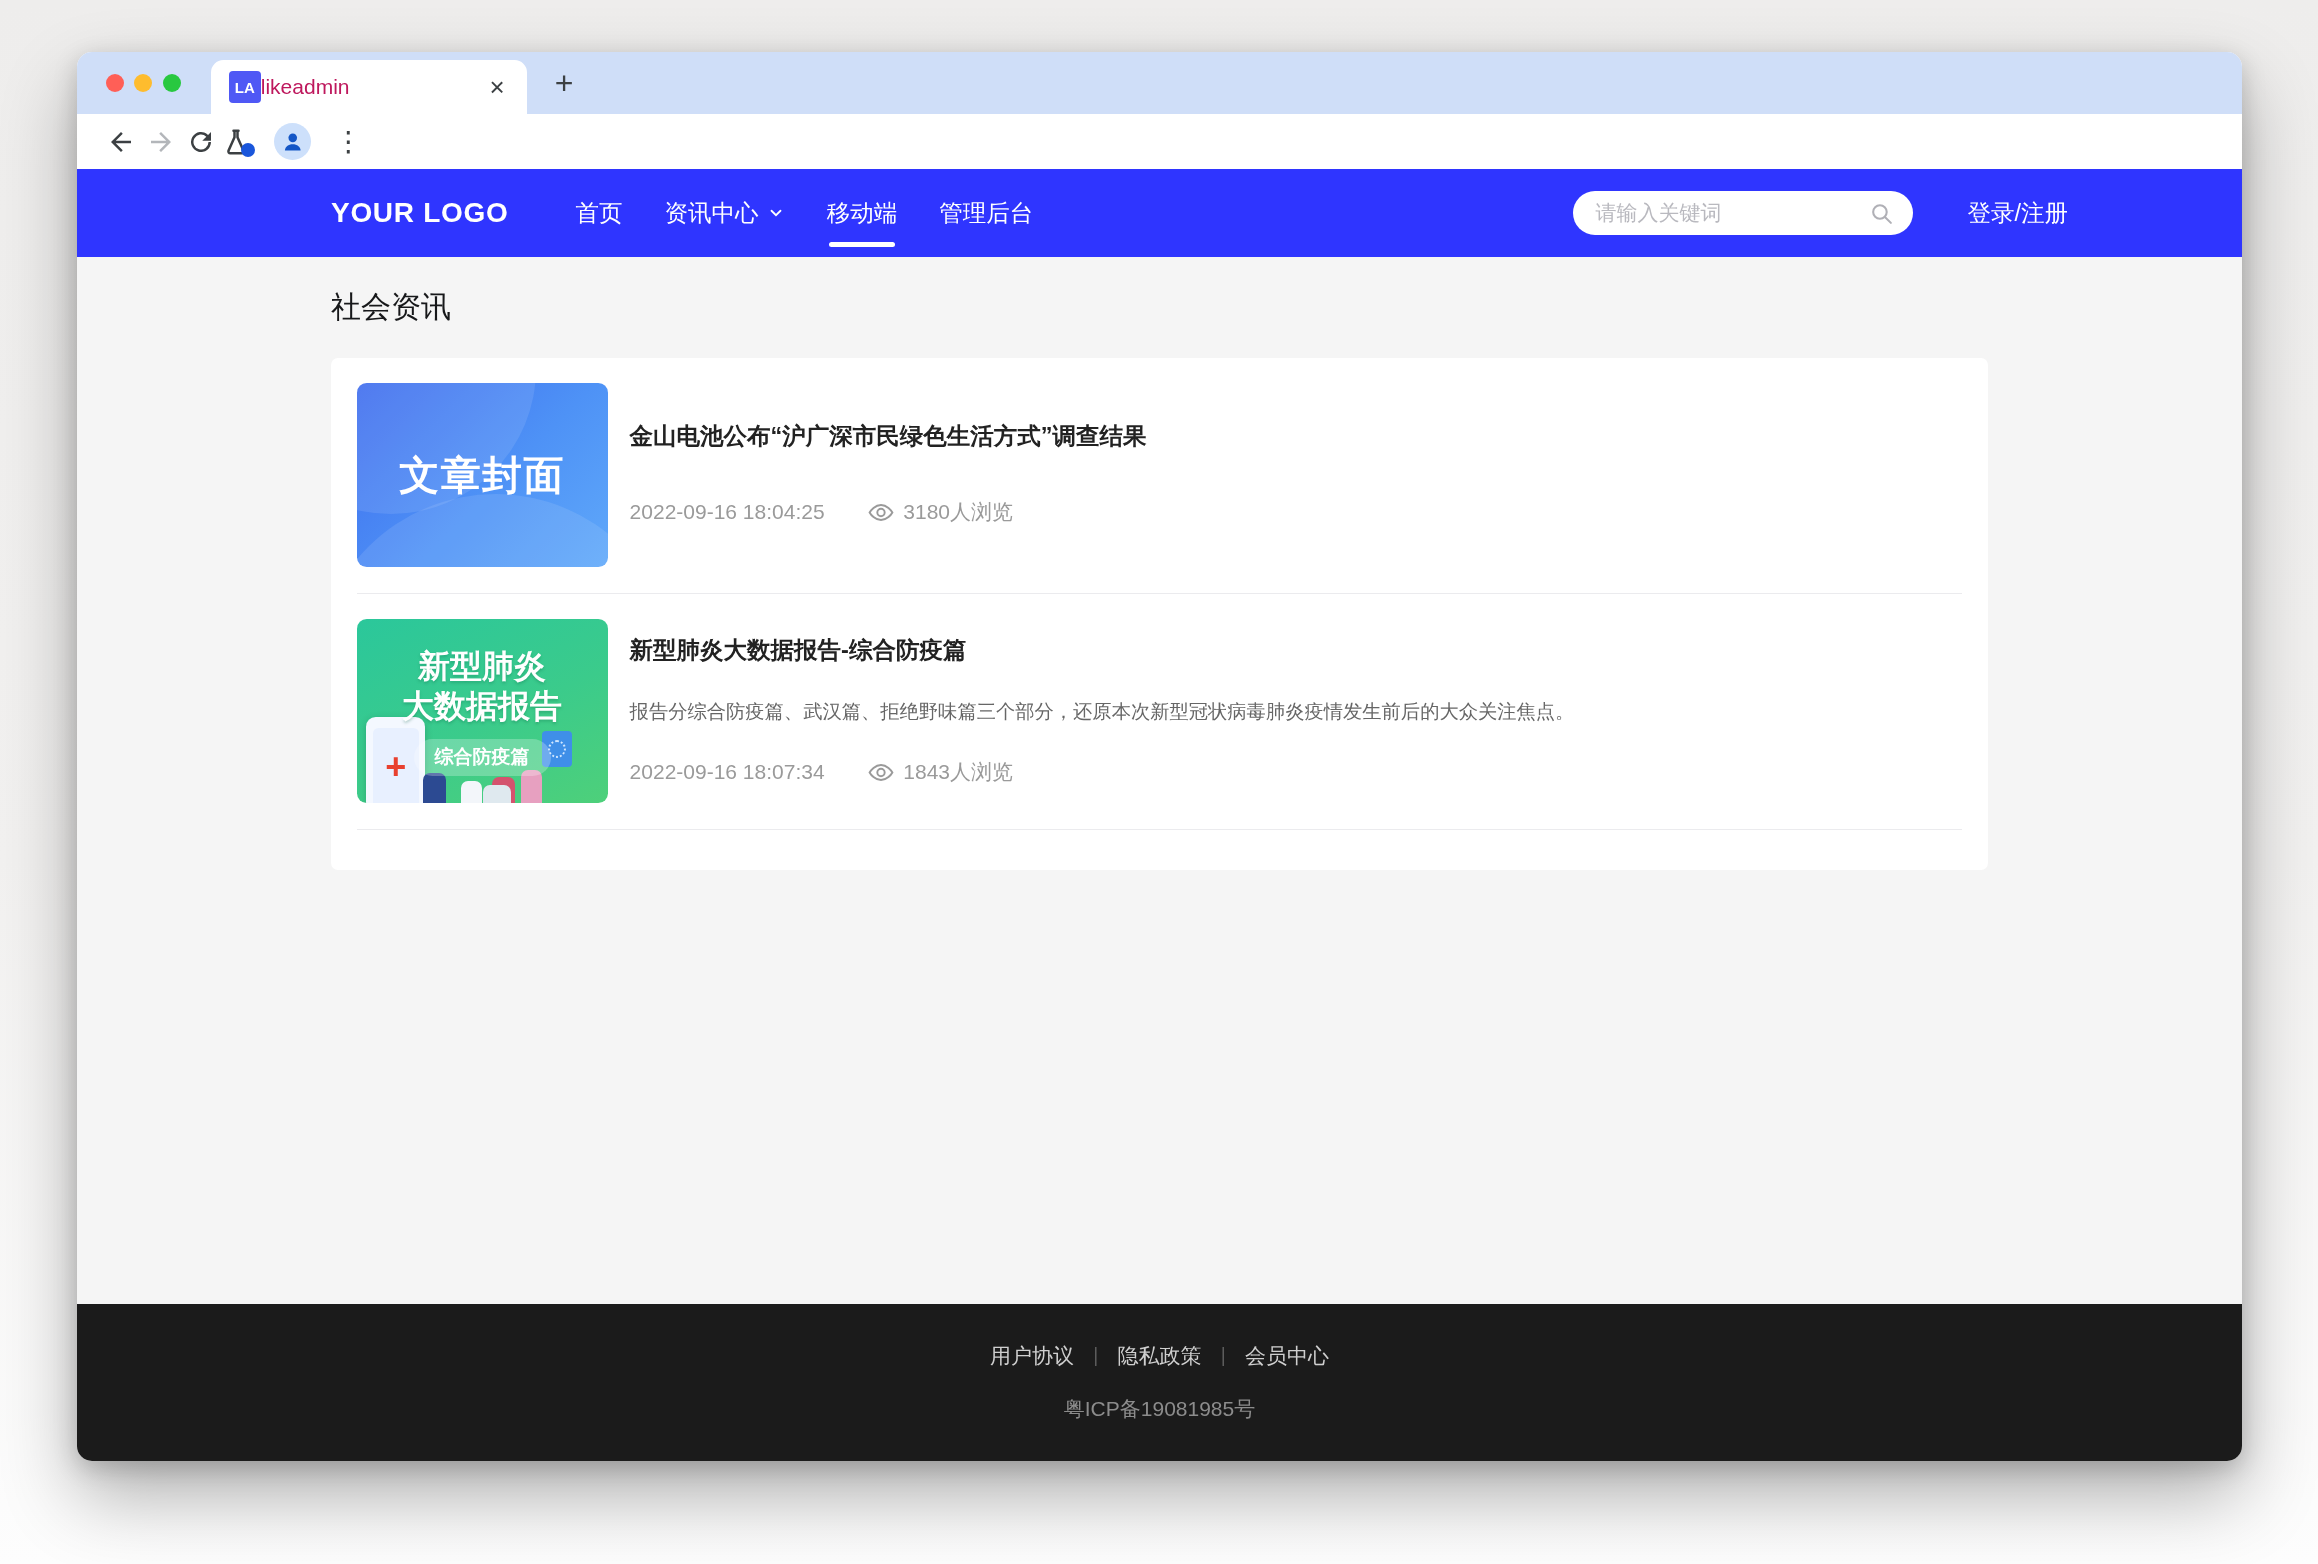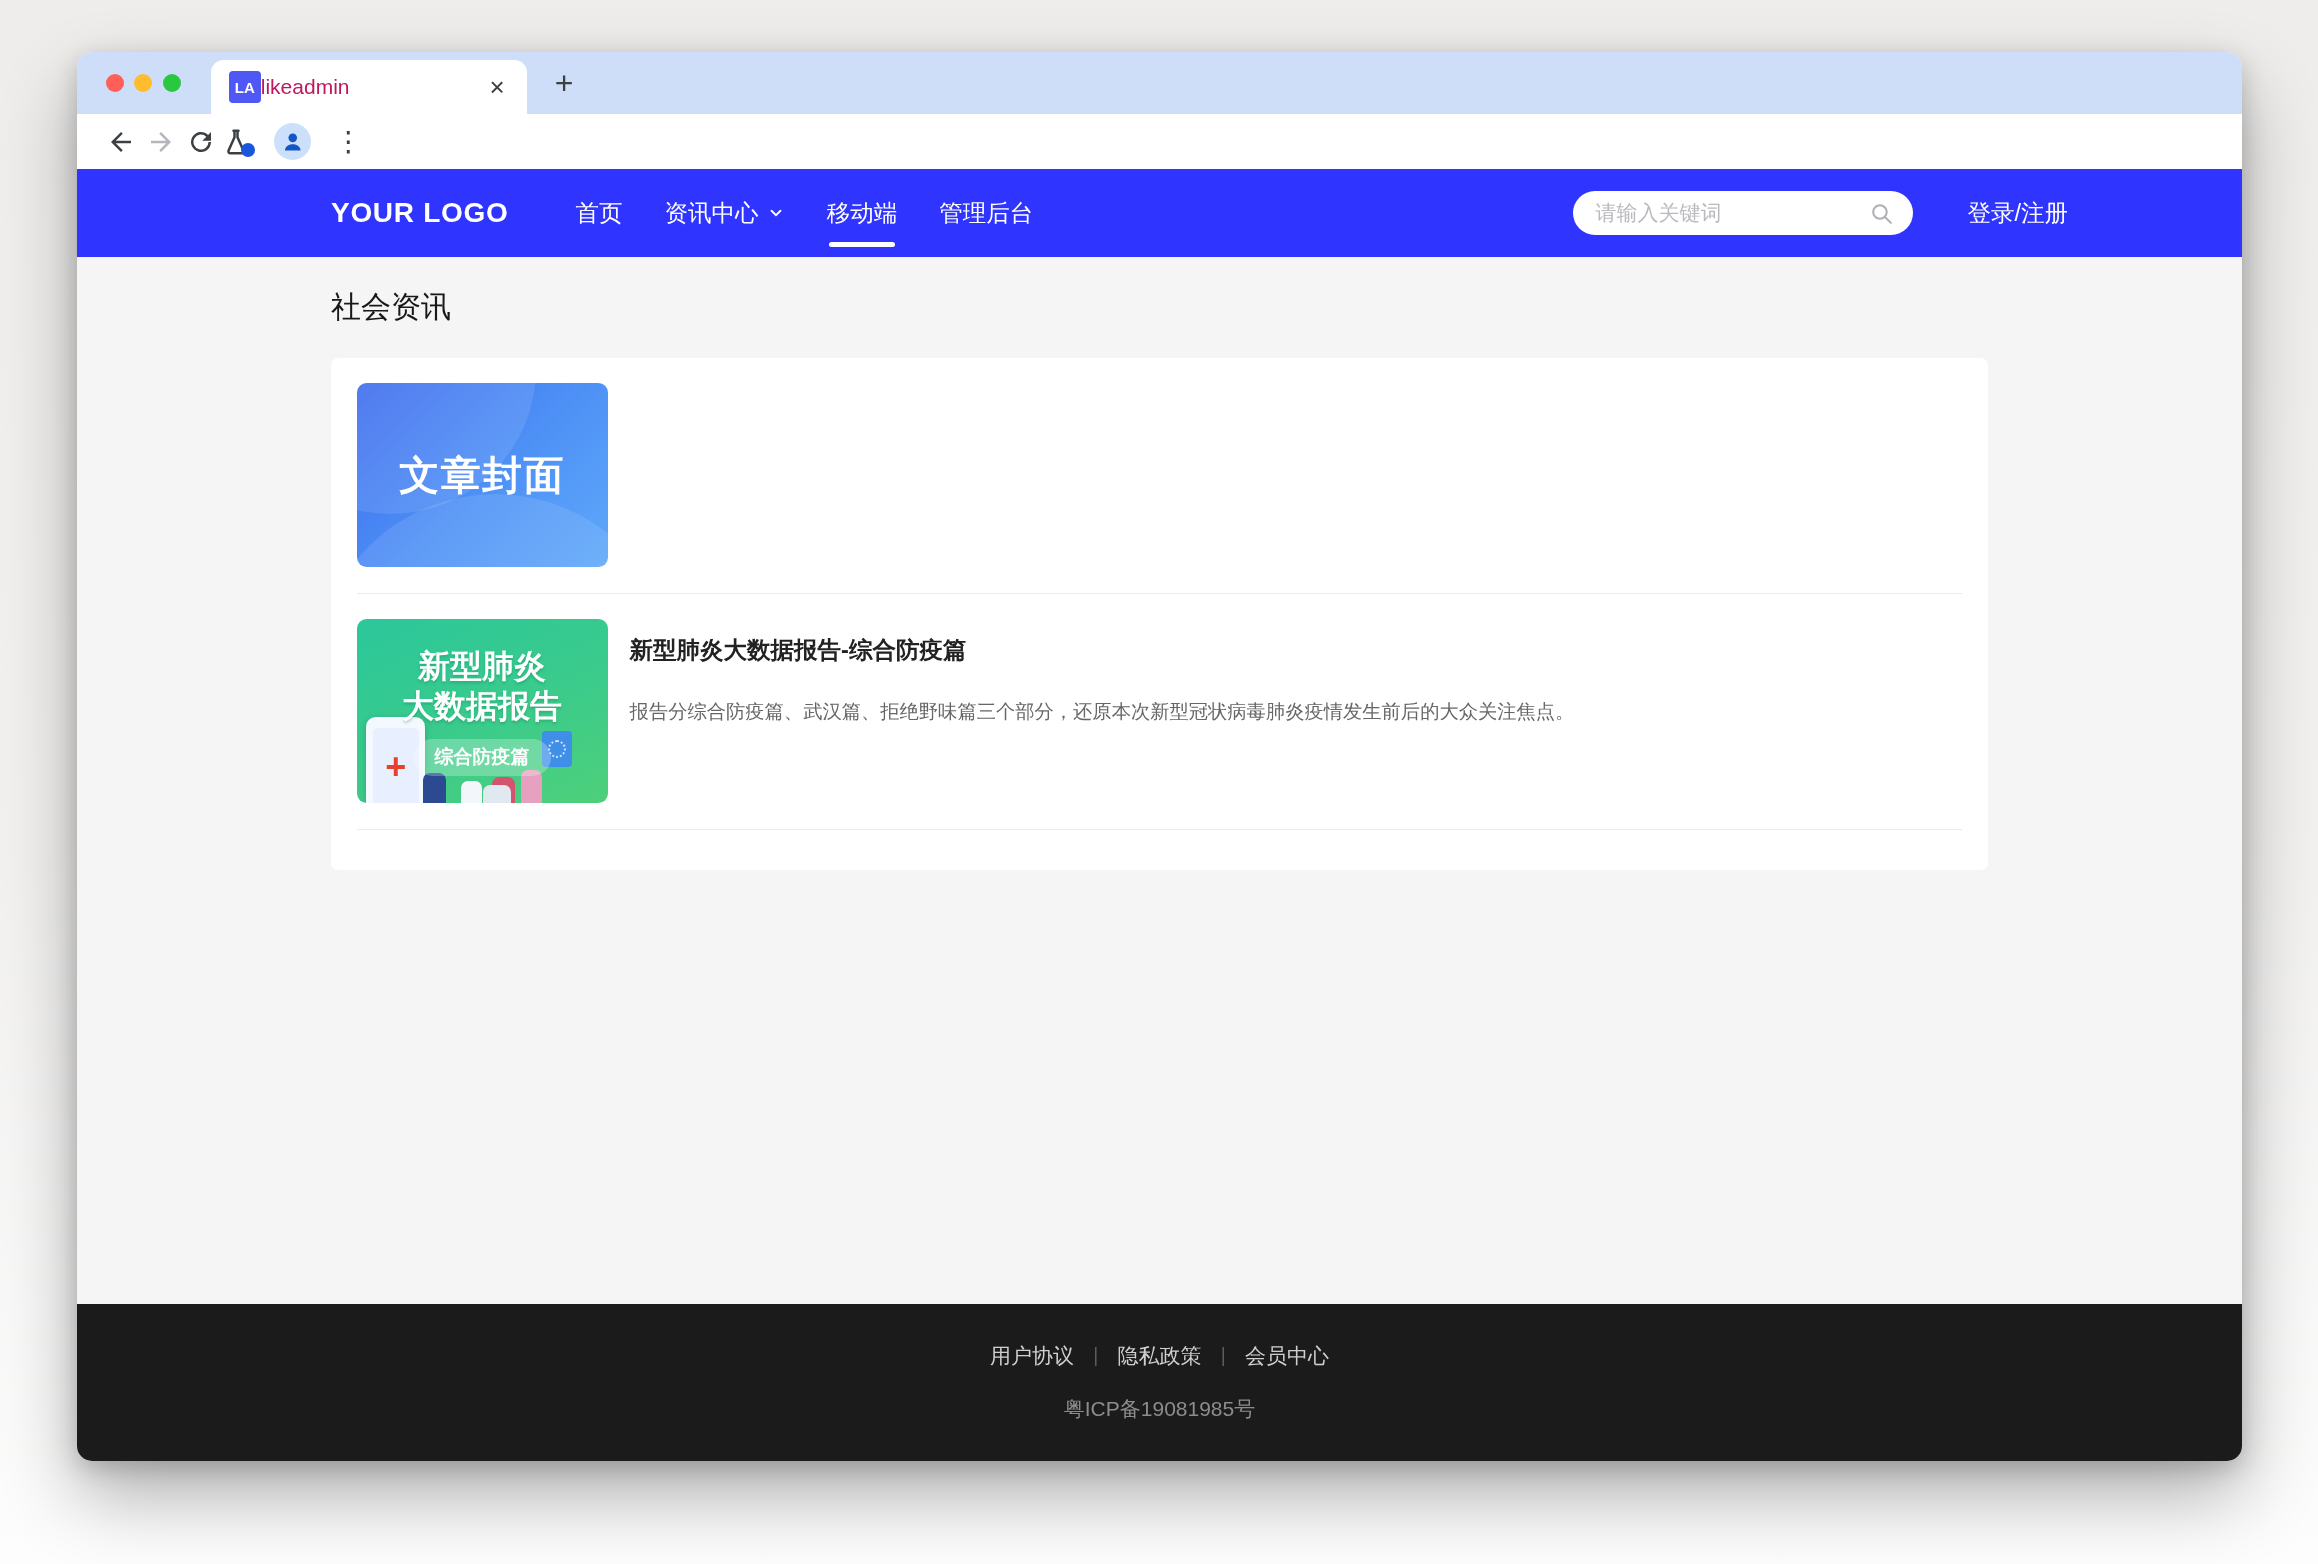--- a/index.html
+++ b/index.html
@@ -255,20 +255,33 @@
   </div>
 
   <div class="main">
     <h1 class="page-title">社会资讯</h1>
 
     <div class="card">
 
       <div class="article a1">
         <div class="thumb thumb-blue">
           <span class="cover-text">文章封面</span>
+        </div>
+        <div class="info">
+          <div class="a-title">金山电池公布“沪广深市民绿色生活方式”调查结果</div>
+          <div class="meta">
+            <span>2022-09-16 18:04:25</span>
+            <span class="eye">
+              <svg width="26" height="21" viewBox="0 0 24 18" fill="none" stroke="#9a9a9a" stroke-width="1.8">
+                <path d="M12 2C6.5 2 2.6 7 1.5 9 2.6 11 6.5 16 12 16s9.4-5 10.5-7C21.4 7 17.5 2 12 2z"></path>
+                <circle cx="12" cy="9" r="3.4"></circle>
+              </svg>
+            </span>
+            <span>3180人浏览</span>
+          </div>
         </div>
       </div>
 
       <div class="article a2">
         <div class="thumb thumb-green">
           <span class="tg-line">新型肺炎</span>
           <span class="tg-line">大数据报告</span>
           <span class="tg-badge">综合防疫篇</span>
           <span class="tg-phone">
             <span class="tg-phone-screen">
@@ -282,20 +295,30 @@
             <i class="pp pp1"></i>
               <i class="pp pp2"></i>
               <i class="pp pp3"></i>
               <i class="pp pp4"></i>
               <i class="pp pp5"></i>
           </span>
         </div>
         <div class="info">
           <div class="a-title">新型肺炎大数据报告-综合防疫篇</div>
           <div class="a-desc">报告分综合防疫篇、武汉篇、拒绝野味篇三个部分，还原本次新型冠状病毒肺炎疫情发生前后的大众关注焦点。</div>
+          <div class="meta">
+            <span>2022-09-16 18:07:34</span>
+            <span class="eye">
+              <svg width="26" height="21" viewBox="0 0 24 18" fill="none" stroke="#9a9a9a" stroke-width="1.8">
+                <path d="M12 2C6.5 2 2.6 7 1.5 9 2.6 11 6.5 16 12 16s9.4-5 10.5-7C21.4 7 17.5 2 12 2z"></path>
+                <circle cx="12" cy="9" r="3.4"></circle>
+              </svg>
+            </span>
+            <span>1843人浏览</span>
+          </div>
         </div>
       </div>
 
     </div>
   </div>
 
   <div class="footer">
     <div class="foot-links">
       <span class="foot-link">用户协议</span>
       <span class="sep">|</span>

